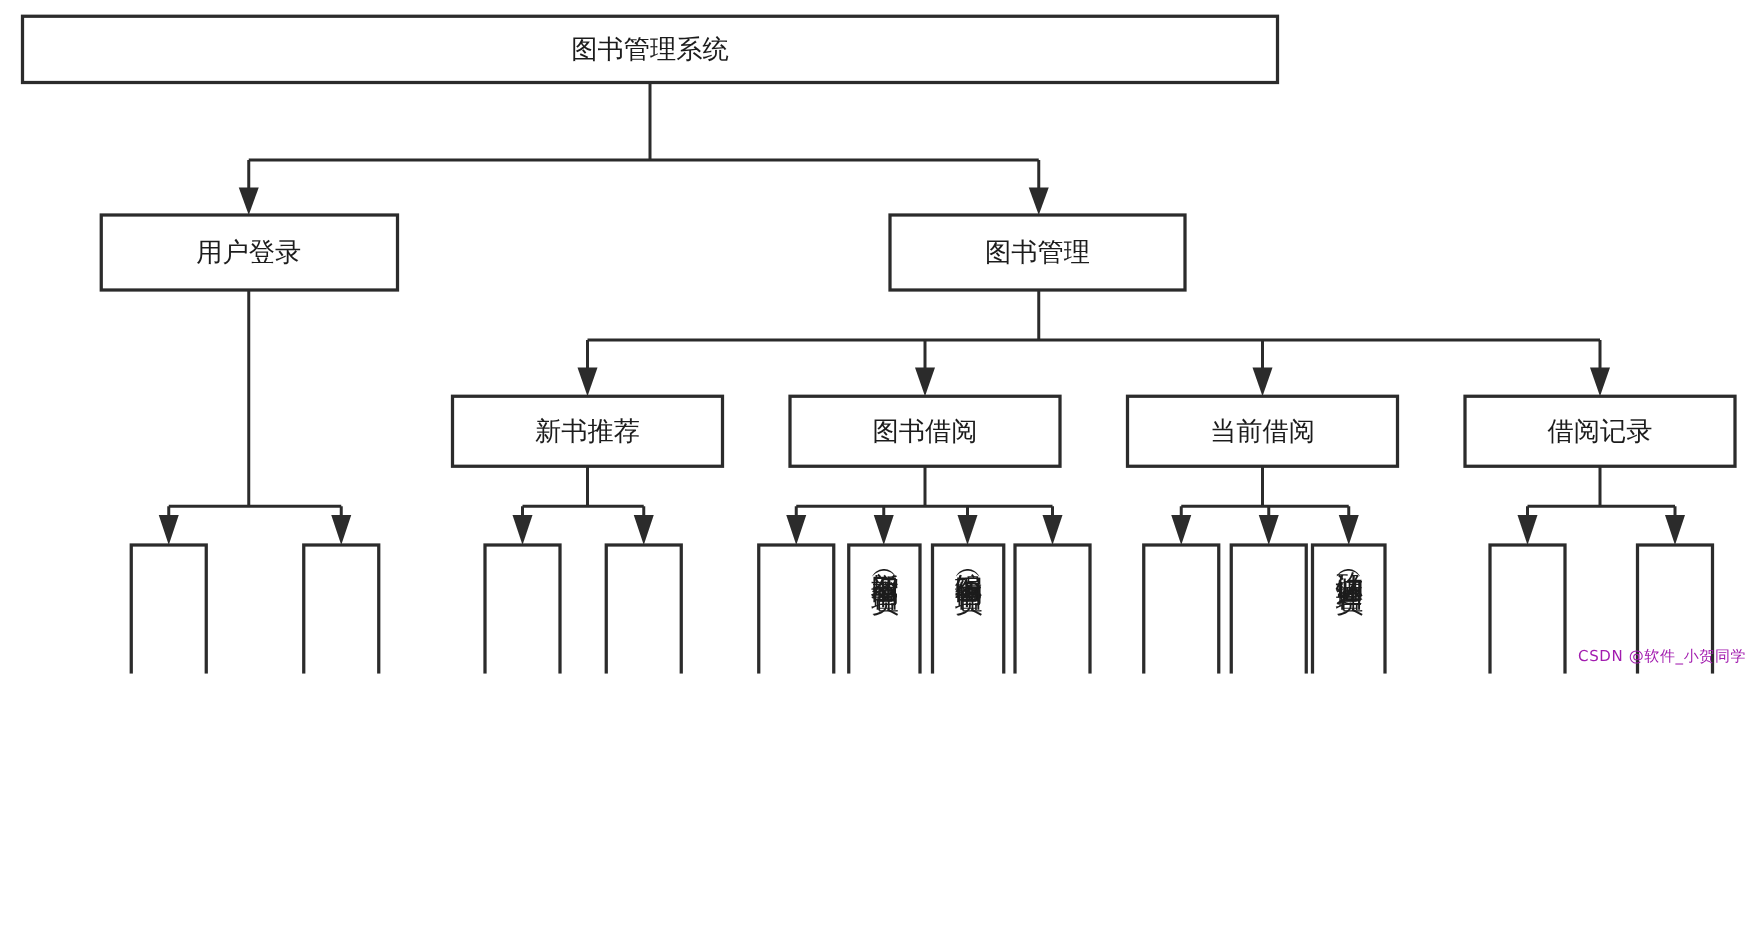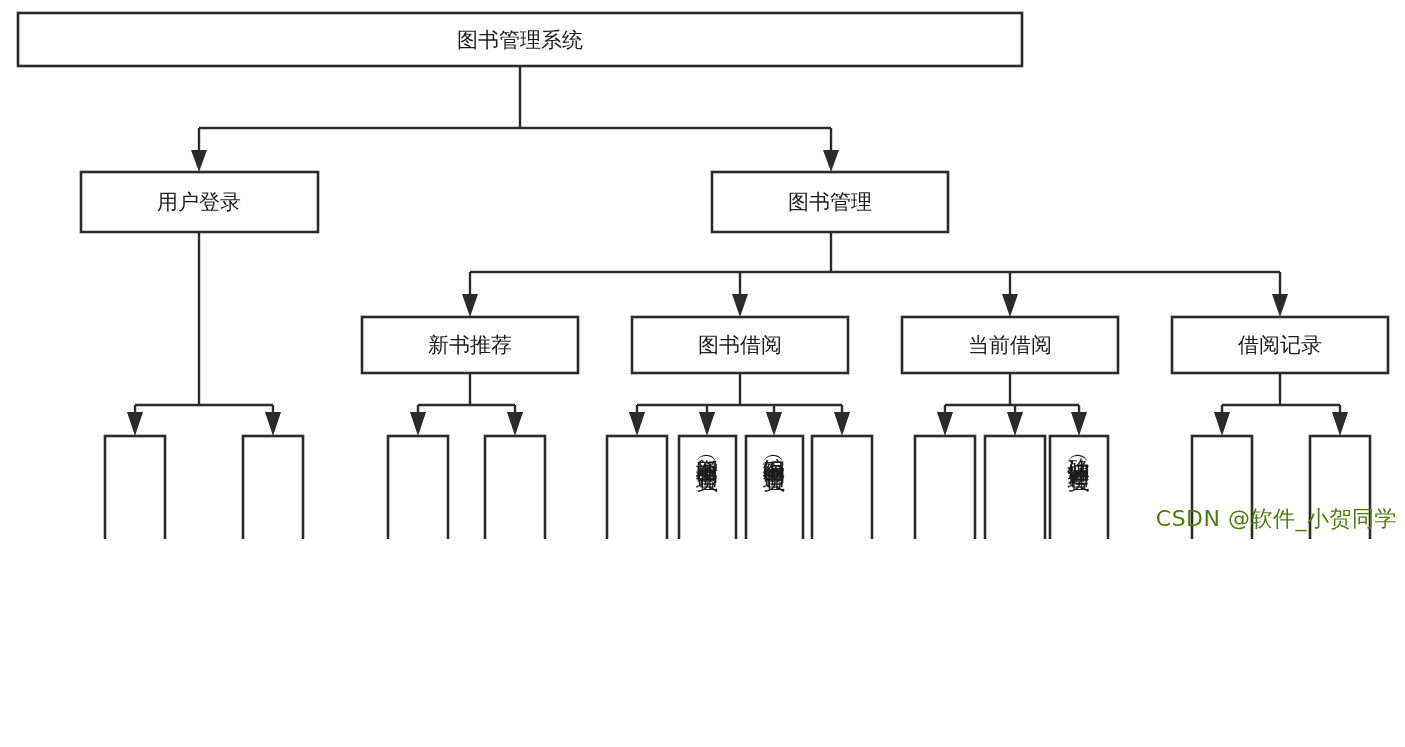--- a/index.html
+++ b/index.html
@@ -59,22 +59,22 @@
     letter-spacing: 2px;
     color: #1c1c1c;
     white-space: nowrap;
     text-align: center;
   }
   #watermark {
     position: absolute;
     right: 8px;
     bottom: 5px;
     font-family: "DejaVu Sans", "Liberation Sans", sans-serif;
-    font-size: 22px;
-    color: #4d7c0f;
+    font-size: 12px;
+    color: #a21caf;
     letter-spacing: 0.5px;
     white-space: nowrap;
   }
 </style>
 </head>
 <body>
 
 <div id="canvas">
 
   <svg id="diagram-svg" viewBox="0 0 1405 747">

